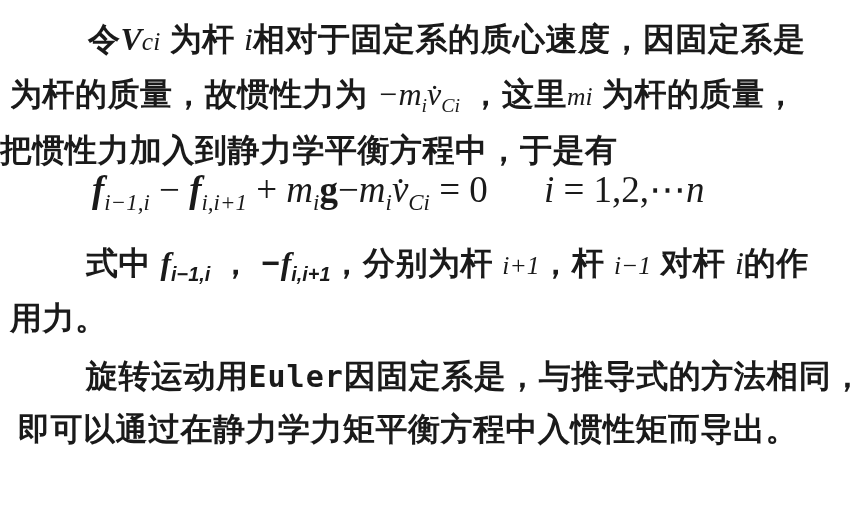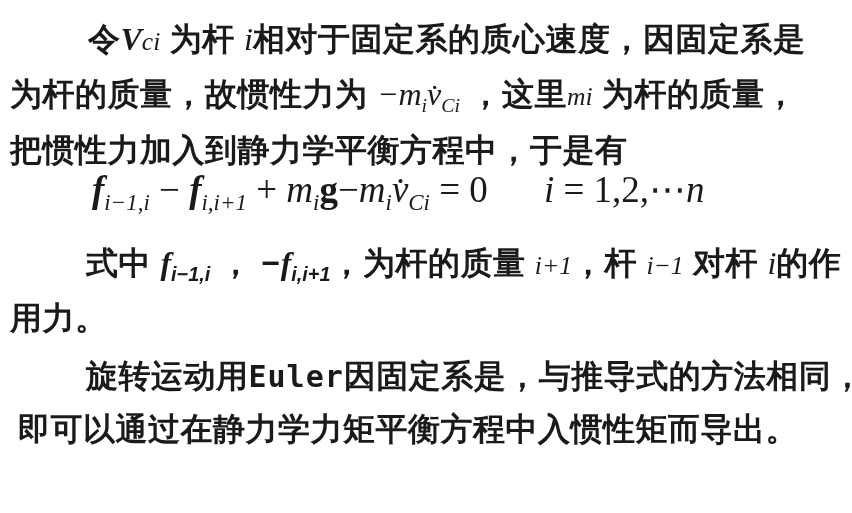--- a/index.html
+++ b/index.html
@@ -55,30 +55,30 @@
 <body>
 
 <div class="line" style="top:18px; left:88px;text-align:right;">
   <span>令</span><span class="math math-bold">V</span><span class="math vsmall">ci</span><span> 为杆 </span><span class="math">i</span><span>相对于固定系的质心速度，因固定系是</span>
 </div>
 
 <div class="line" style="top:73px; left:10px;">
   <span>为杆的质量，故惯性力为 </span><span class="math"><span>−</span><span>m</span><sub class="msub">i</sub><span>v̇</span><sub class="msub">Ci</sub></span><span> ，这里</span><span class="math vsmall">mi</span><span> 为杆的质量，</span>
 </div>
 
-<div class="line" style="top:129px; left:10px;">
+<div class="line" style="top:129px; left:0;">
   <span>把惯性力加入到静力学平衡方程中，于是有</span>
 </div>
 
 <div class="equation-line" style="top:168px; left:92px;">
   <span class="math math-bold">f</span><sub class="msub">i−1,i</sub><span> − </span><span class="math math-bold">f</span><sub class="msub">i,i+1</sub><span> + </span><span class="math">m</span><sub class="msub">i</sub><span class="math-upright math-bold">g</span><span>−</span><span class="math">m</span><sub class="msub">i</sub><span class="math">v̇</span><sub class="msub">Ci</sub><span> = 0</span><span class="range-group"><span class="math">i</span><span> = 1,2,⋯</span><span class="math">n</span></span>
 </div>
 
 <div class="line" style="top:242px; left:86px;">
-  <span>式中 </span><span class="math math-bold">f</span><sub class="msub">i−1,i</sub><span> ， −</span><span class="math math-bold">f</span><sub class="msub">i,i+1</sub><span>，为杆的质量 </span><span class="math vsmall">i+1</span><span>，杆 </span><span class="math vsmall">i−1</span><span> 对杆 </span><span class="math">i</span><span>的作</span>
+  <span>式中 </span><span class="math math-bold">f</span><sub class="msub">i−1,i</sub><span> ， −</span><span class="math math-bold">f</span><sub class="msub">i,i+1</sub><span>，分别为杆 </span><span class="math vsmall">i+1</span><span>，杆 </span><span class="math vsmall">i−1</span><span> 对杆 </span><span class="math">i</span><span>的作</span>
 </div>
 
 <div class="line" style="top:297px; left:10px;">
   <span>用力。</span>
 </div>
 
 <div class="line" style="top:355px; left:86px;">
   <span>旋转运动用</span><span class="mono">Euler</span><span>因固定系是，与推导式的方法相同，</span>
 </div>
 

